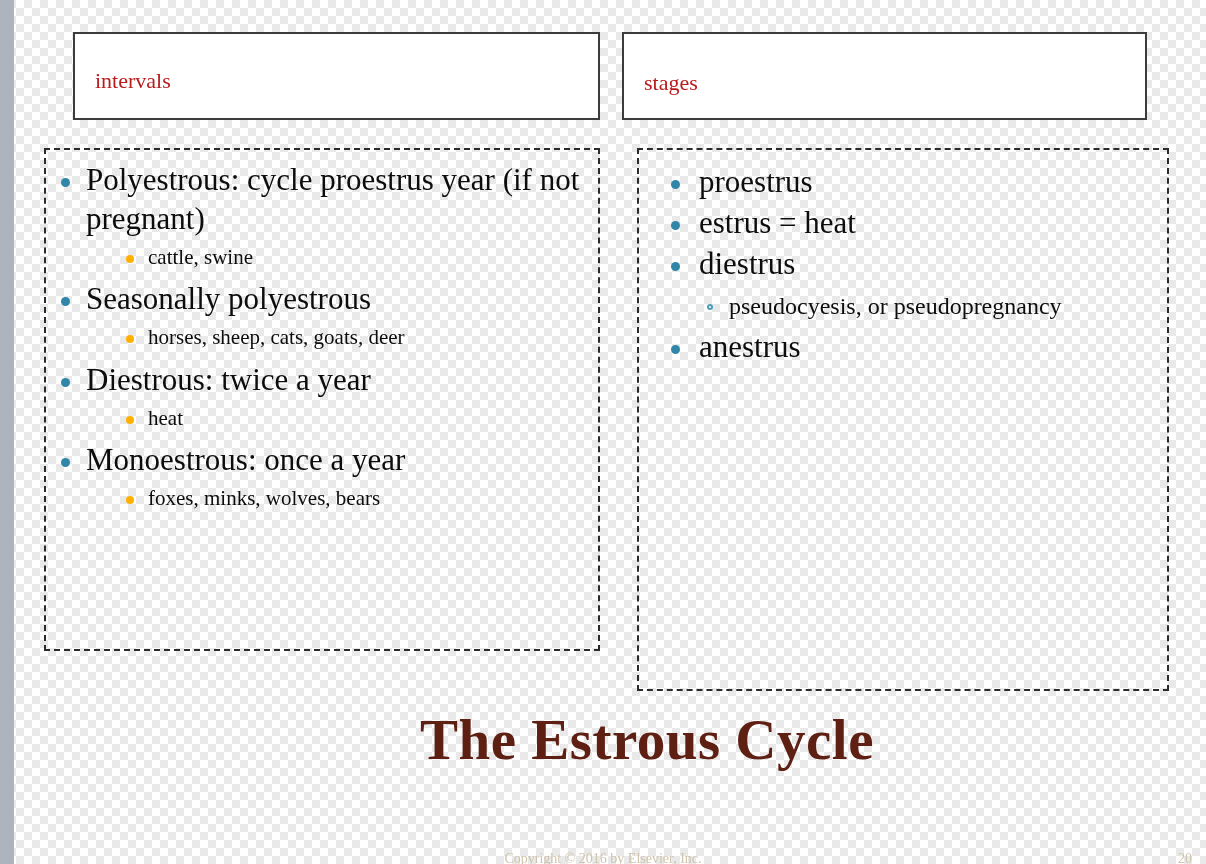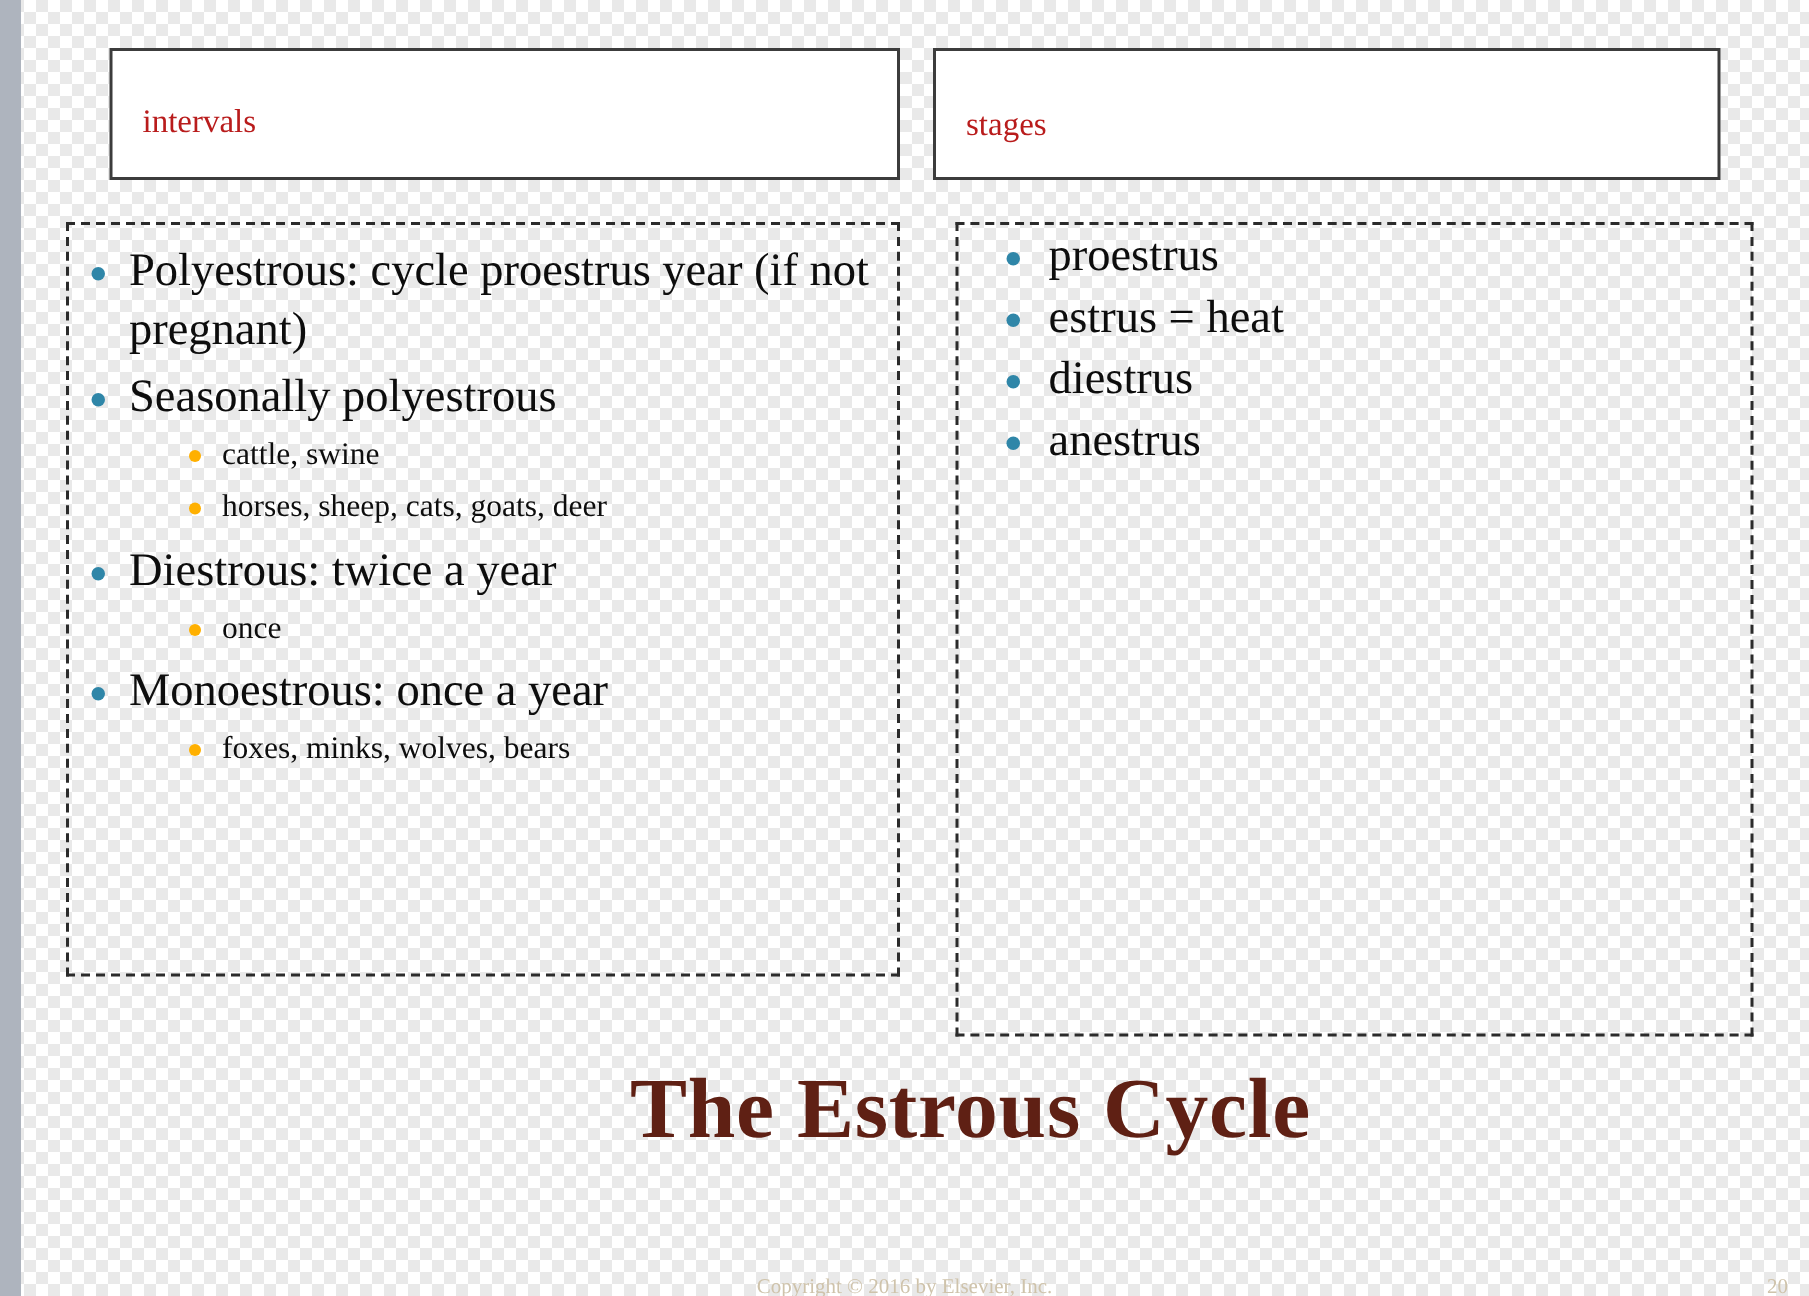--- a/index.html
+++ b/index.html
@@ -142,21 +142,21 @@
     width: 560px;
   }
   #list-left li.lvl1 { margin-top: 6px; }
   #list-left li.lvl1:first-child { margin-top: 0; }
   #list-left li.lvl2 { margin-top: 6px; margin-bottom: 8px; }
 
   
   #list-right {
     position: absolute;
     left: 637px;
-    top: 150px;
+    top: 162px;
     width: 540px;
   }
   #list-right li.lvl1 {
     padding-left: 62px;
   }
   #list-right li.lvl1:first-child { margin-top: 0; }
   #list-right li.lvl1 > .bullet { left: 34px; }
   #list-right li.lvl2 {
     padding-left: 92px;
     font-size: 24px;
@@ -221,39 +221,39 @@
   </div>
 
   <div id="content-box-left" class="content-box"></div>
   <div id="content-box-right" class="content-box"></div>
 
   <ul id="list-left" class="lvl1">
     <li class="item lvl1">
       <span class="bullet"></span>
       <span>Polyestrous: cycle proestrus year (if not pregnant)</span>
     </li>
+    <li class="item lvl2">
+      <span class="bullet"></span>
+      <span>cattle, swine</span>
+    </li>
     <li class="item lvl1">
       <span class="bullet"></span>
       <span>Seasonally polyestrous</span>
     </li>
     <li class="item lvl2">
       <span class="bullet"></span>
-      <span>cattle, swine</span>
-    </li>
-    <li class="item lvl2">
-      <span class="bullet"></span>
       <span>horses, sheep, cats, goats, deer</span>
     </li>
     <li class="item lvl1">
       <span class="bullet"></span>
       <span>Diestrous: twice a year</span>
     </li>
     <li class="item lvl2">
       <span class="bullet"></span>
-      <span>once</span>
+      <span>heat</span>
     </li>
     <li class="item lvl1">
       <span class="bullet"></span>
       <span>Monoestrous: once a year</span>
     </li>
     <li class="item lvl2">
       <span class="bullet"></span>
       <span>foxes, minks, wolves, bears</span>
     </li>
   </ul>
@@ -263,20 +263,24 @@
       <span class="bullet"></span>
       <span>proestrus</span>
     </li>
     <li class="item lvl1">
       <span class="bullet"></span>
       <span>estrus = heat</span>
     </li>
     <li class="item lvl1">
       <span class="bullet"></span>
       <span>diestrus</span>
+    </li>
+    <li class="item lvl2 hollow">
+      <span class="bullet"></span>
+      <span>pseudocyesis, or pseudopregnancy</span>
     </li>
     <li class="item lvl1">
       <span class="bullet"></span>
       <span>anestrus</span>
     </li>
   </ul>
 
   <div id="slide-title">The Estrous Cycle</div>
 
   <div id="footer">

